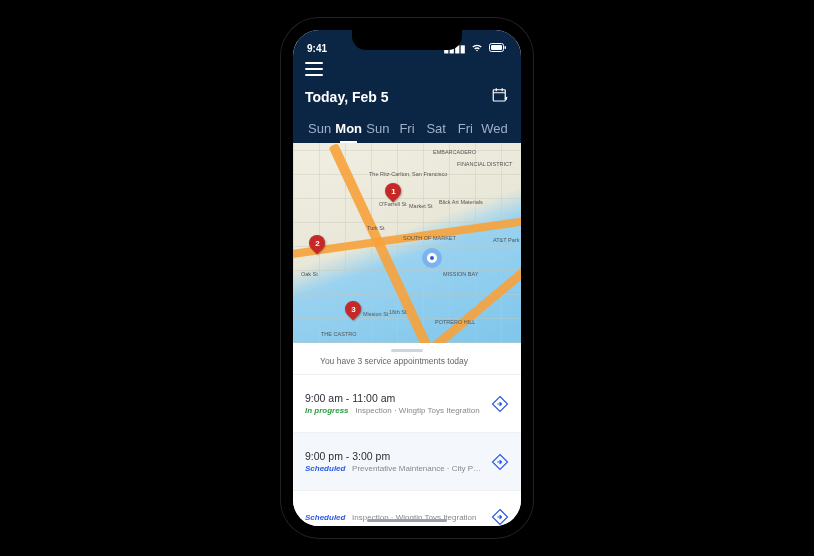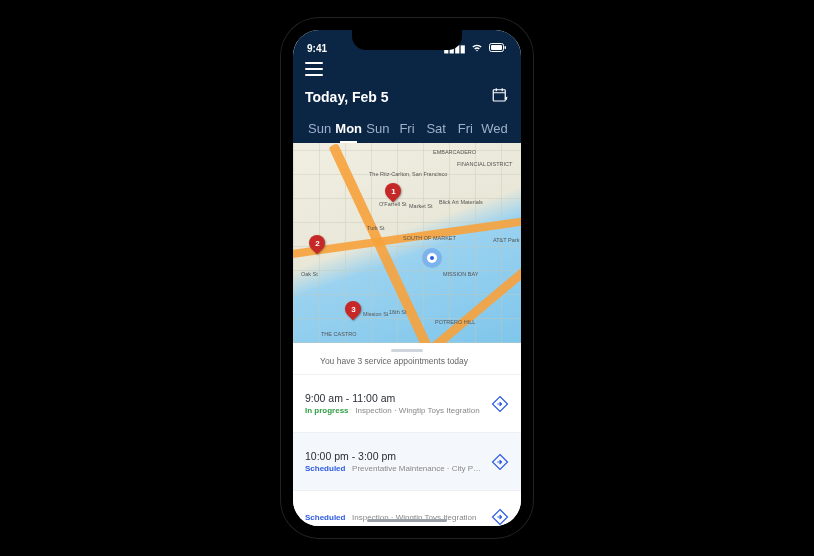--- a/index.html
+++ b/index.html
@@ -68,21 +68,21 @@
   .poi { position: absolute; font-size: 5.5px; color: #555; white-space: nowrap; }
   .handle { width: 32px; height: 3px; background: #d0d4dc; border-radius: 2px; margin: 6px auto 4px; }
   .sheet { background: #fff; }
   .summary { font-size: 8.5px; color: #666; padding: 0 12px 8px; margin-left: 15px; }
   .list { }
   .item { display: flex; align-items: center; justify-content: space-between; padding: 17px 12px; border-top: 1px solid #eef0f3; cursor: pointer; }
   .item.alt { background: #f4f8fc; }
   .item-left { flex: 1; min-width: 0; }
   .time { font-size: 10.5px; color: #2a2e36; margin-bottom: 2px; }
   .meta { font-size: 8px; color: #888; white-space: nowrap; overflow: hidden; text-overflow: ellipsis; }
-  .status { font-weight: 600; }
+  .status { font-weight: 600; font-style: italic; }
   .status.inprog { color: #2e9e44; }
   .status.sched  { color: #2d5be3; }
   .nav-icon { flex: 0 0 auto; margin-left: 8px; }
   .nav-icon svg { display: block; }
   .homebar {
     position: absolute; bottom: 4px; left: 50%; transform: translateX(-50%);
     width: 80px; height: 3px; background: #9aa0aa; border-radius: 2px;
   }
 </style>
 </head>
@@ -179,21 +179,21 @@
           </div>
           <span class="nav-icon">
             <svg width="18" height="18" viewBox="0 0 24 24">
               <path d="M12 2 L22 12 L12 22 L2 12 Z" fill="none" stroke="#2d5be3" stroke-width="1.6"></path>
               <path d="M9 12h5m0 0-2-2m2 2-2 2" fill="none" stroke="#2d5be3" stroke-width="1.6" stroke-linecap="round"></path>
             </svg>
           </span>
         </div>
         <div class="item alt">
           <div class="item-left">
-            <div class="time">10:00 pm - 3:00 pm</div>
+            <div class="time">9:00 pm - 3:00 pm</div>
             <div class="meta"><span class="status sched">Scheduled</span>&nbsp;&nbsp;&nbsp;Preventative Maintenance · City Power...</div>
           </div>
           <span class="nav-icon">
             <svg width="18" height="18" viewBox="0 0 24 24">
               <path d="M12 2 L22 12 L12 22 L2 12 Z" fill="none" stroke="#2d5be3" stroke-width="1.6"></path>
               <path d="M9 12h5m0 0-2-2m2 2-2 2" fill="none" stroke="#2d5be3" stroke-width="1.6" stroke-linecap="round"></path>
             </svg>
           </span>
         </div>
         <div class="item">

